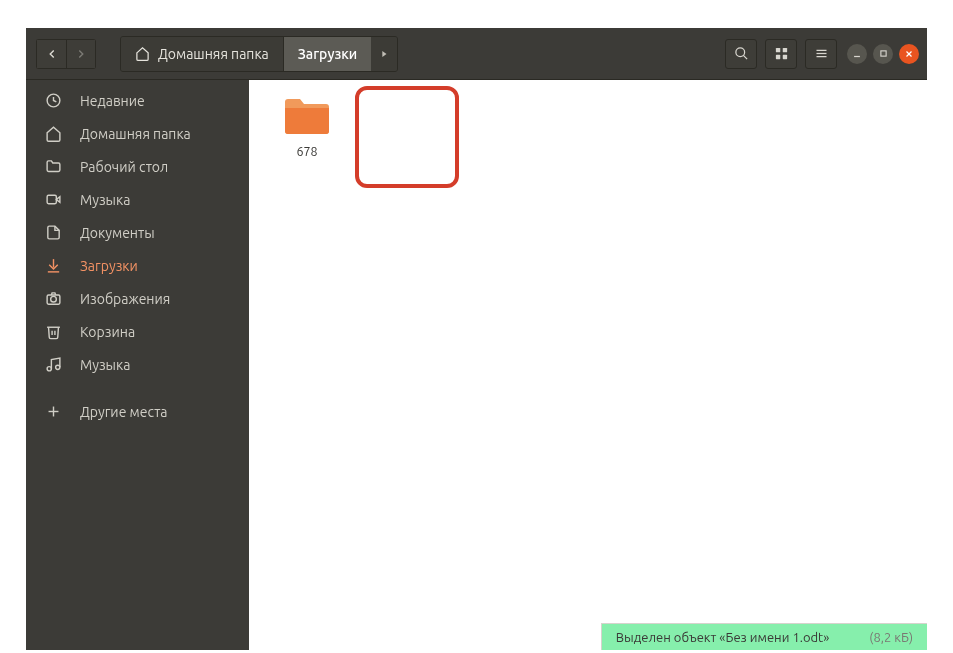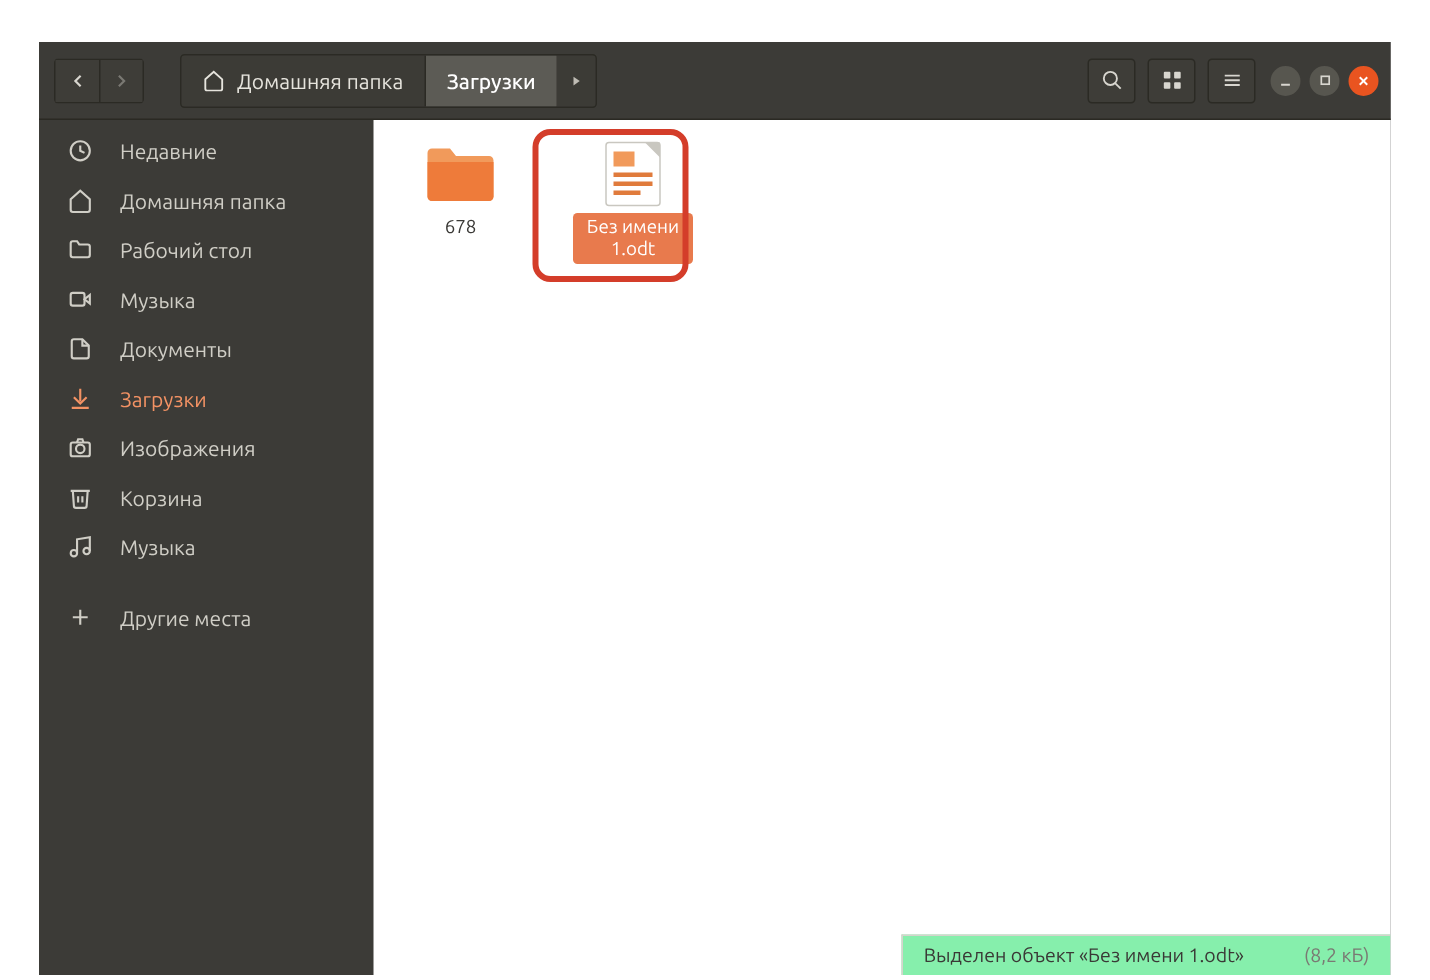--- a/index.html
+++ b/index.html
@@ -139,21 +139,21 @@
 
   
   .content {
     flex: 1;
     position: relative;
     background: #fff;
     border-left: 1px solid #3c3b37;
   }
   .iconview {
     display: flex;
-    gap: 35px;
+    gap: 24px;
     padding: 14px 18px;
     align-items: flex-start;
   }
   .fileitem {
     display: flex;
     flex-direction: column;
     align-items: center;
     width: 80px;
     cursor: pointer;
   }
@@ -397,33 +397,20 @@
         <div class="fileitem">
           <div class="thumb">
             <svg width="48" height="40" viewBox="0 0 48 40">
               <path d="M2 6a3 3 0 0 1 3-3h12l4 5h22a3 3 0 0 1 3 3v24a3 3 0 0 1-3 3H5a3 3 0 0 1-3-3z" fill="#f19a5b"></path>
               <path d="M2 12h44v23a3 3 0 0 1-3 3H5a3 3 0 0 1-3-3z" fill="#ee7b3a"></path>
             </svg>
           </div>
           <span class="fname">678</span>
         </div>
 
-        <div class="fileitem selected">
-          <div class="thumb">
-            <svg width="40" height="46" viewBox="0 0 40 46">
-              <rect x="2" y="2" width="36" height="42" rx="2" fill="#fff" stroke="#c9c7c0"></rect>
-              <polygon points="28 2 38 2 38 12" fill="#c9c7c0"></polygon>
-              <rect x="7" y="8" width="14" height="10" fill="#f19a5b"></rect>
-              <rect x="7" y="22" width="26" height="3" fill="#e07b3c"></rect>
-              <rect x="7" y="28" width="26" height="3" fill="#e07b3c"></rect>
-              <rect x="7" y="34" width="18" height="3" fill="#e07b3c"></rect>
-            </svg>
-          </div>
-          <span class="fname">Без имени 1.odt</span>
-        </div>
       </div>
 
       <div class="ring" style="left:106px; top:6px; width:104px; height:102px;"></div>
 
       <div class="statusbar">
         <span>Выделен объект «Без имени 1.odt»</span>
         <span class="size">(8,2 кБ)</span>
       </div>
     </div>
   </div>

